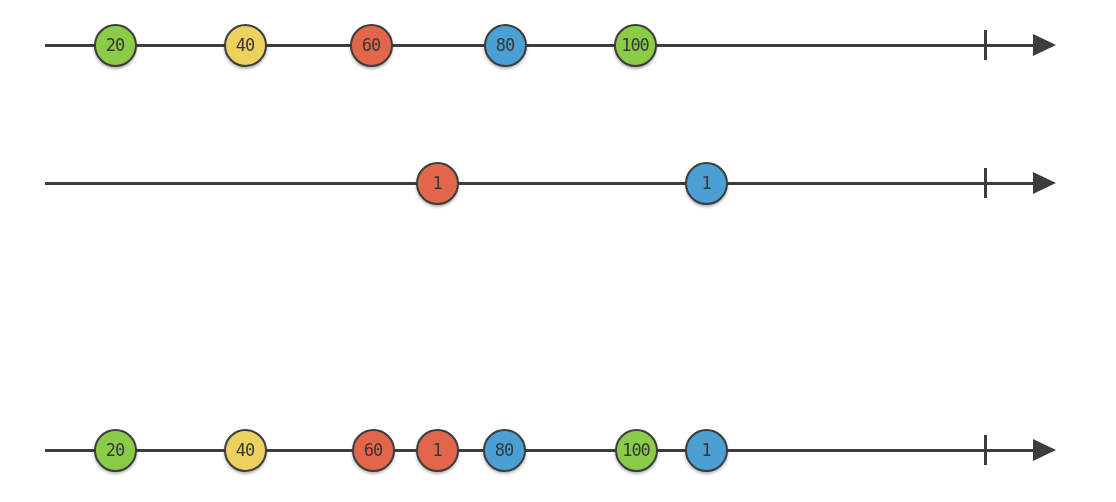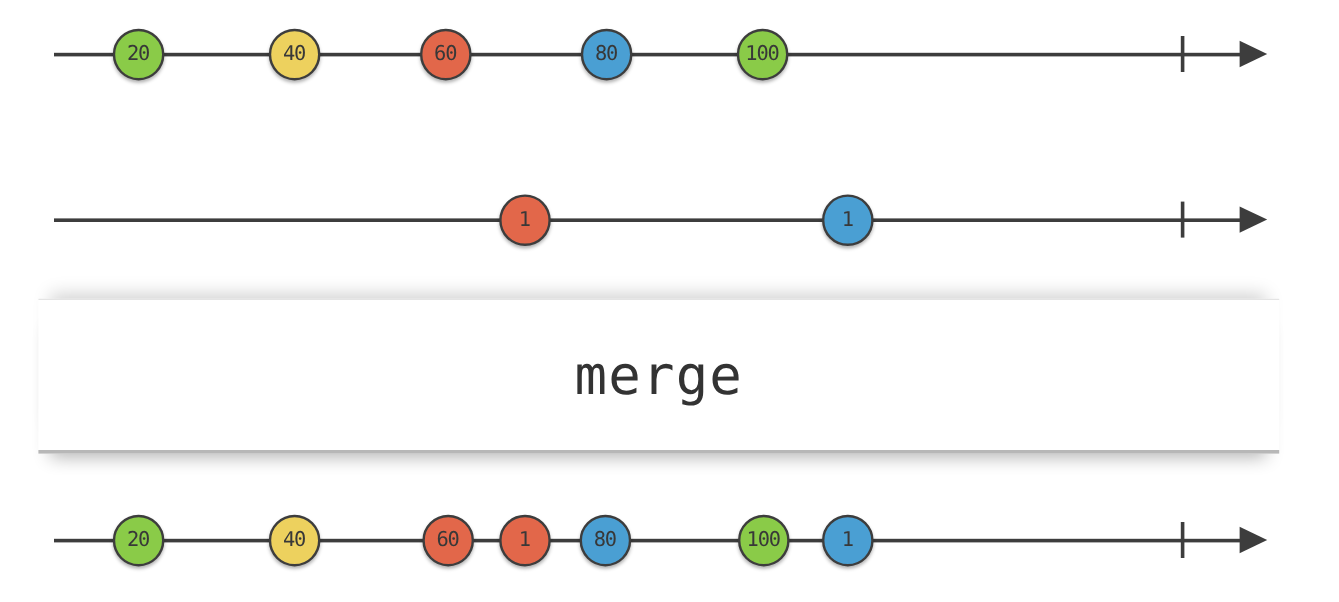--- a/index.html
+++ b/index.html
@@ -128,23 +128,20 @@
     <div class="tl-tick"></div>
     <div class="tl-arrow"></div>
   <div class="marble" style="left: 437px; background: rgb(226, 103, 74);">
         <span style="color: rgb(56, 56, 56);">1</span>
       </div>
       <div class="marble" style="left: 706px; background: rgb(74, 159, 211);">
         <span style="color: rgb(56, 56, 56);">1</span>
       </div>
     </div>
 
-  <div class="operator-box">
-    <div class="operator-label">merge</div>
-  </div>
 
   <div class="timeline row-3">
     <div class="tl-line"></div>
     <div class="tl-tick"></div>
     <div class="tl-arrow"></div>
   <div class="marble" style="left: 115px; background: rgb(138, 203, 72);">
         <span style="color: rgb(56, 56, 56);">20</span>
       </div>
       <div class="marble" style="left: 245px; background: rgb(237, 209, 94);">
         <span style="color: rgb(56, 56, 56);">40</span>

